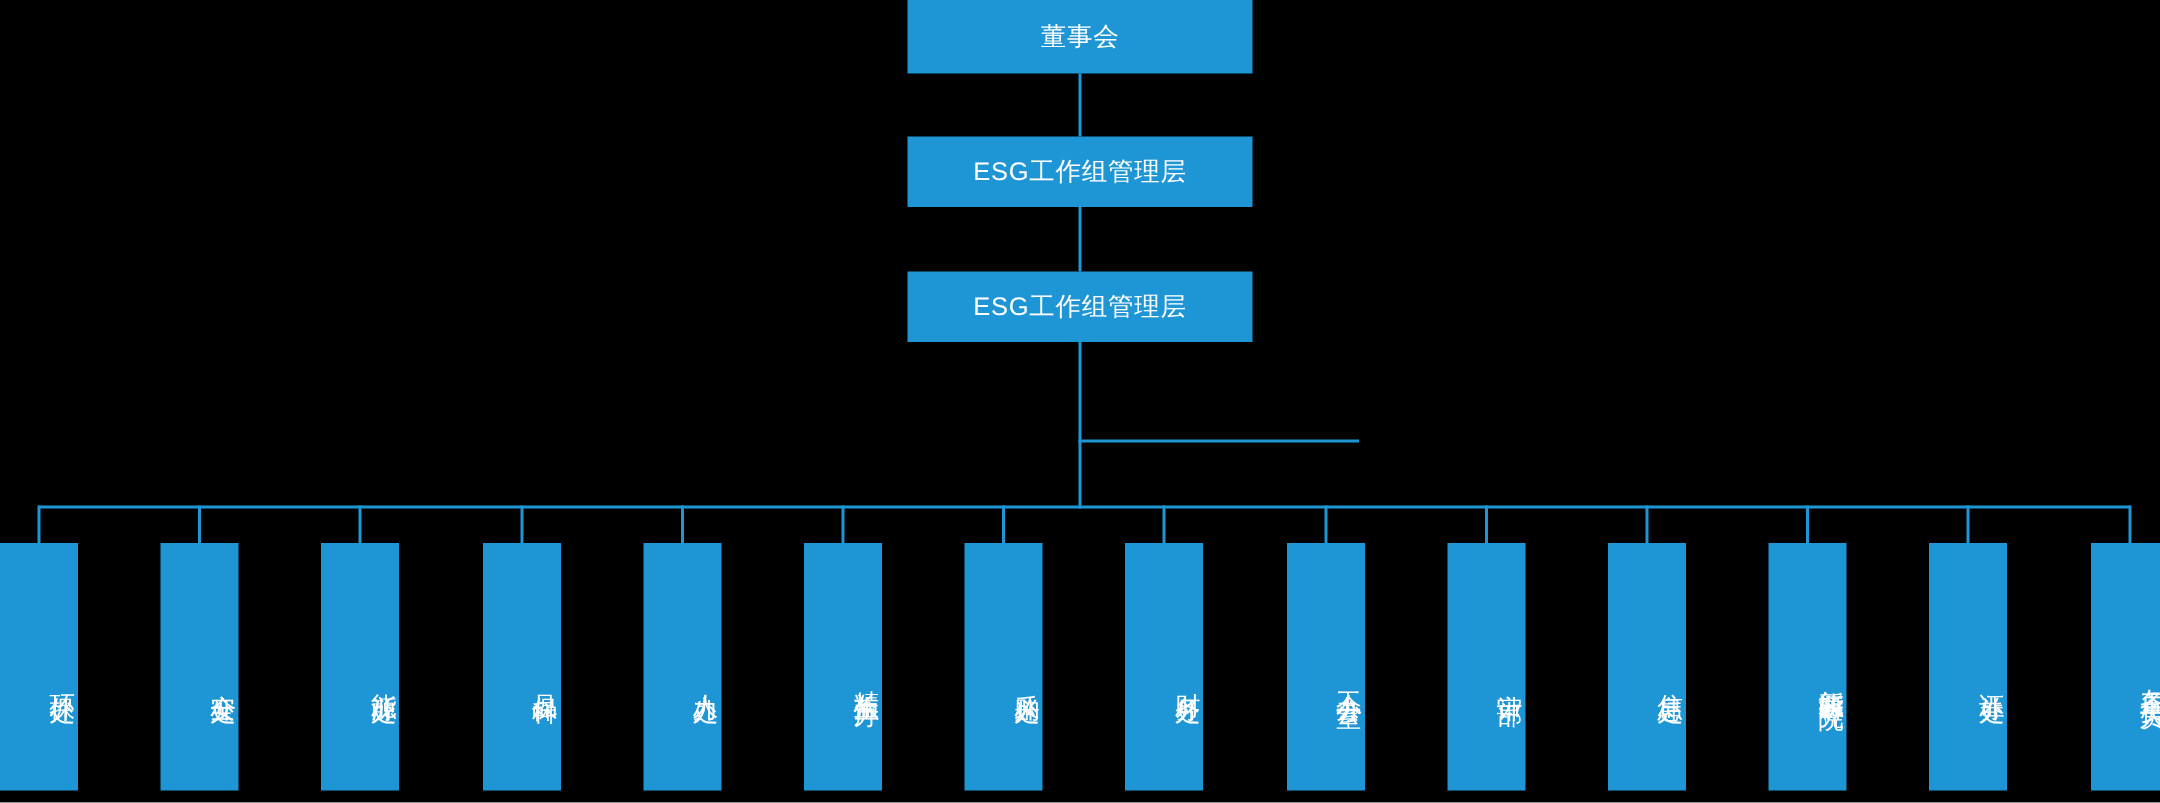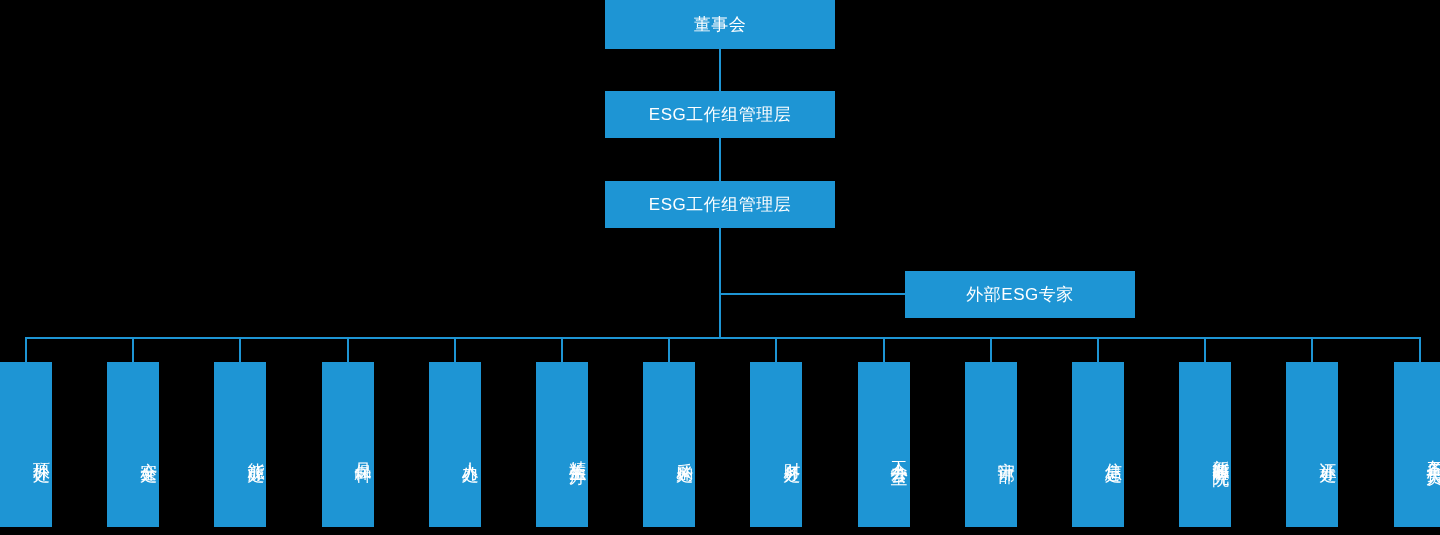--- a/index.html
+++ b/index.html
@@ -75,23 +75,20 @@
   <div class="conn conn-v" style="left:719px; top:138px; width:2px; height:43px;"></div>
 
   <div class="node node-h" style="left:605px; top:181px; width:230px; height:47px;">
     <span>ESG工作组管理层</span>
   </div>
 
   <div class="conn conn-v" style="left:719px; top:228px; width:2px; height:111px;"></div>
 
   <div class="conn conn-h" style="left:719px; top:293px; width:187px; height:2px;"></div>
 
-  <div class="node node-h" style="left:905px; top:271px; width:230px; height:47px;">
-    <span>外部ESG专家</span>
-  </div>
 
   <div id="dept-layer">
       <div class="conn conn-h" style="left: 26px; top: 337px; width: 1393.6px; height: 2px;"></div>
       <div class="conn conn-v" style="left: 25px; top: 337px; width: 2px; height: 25px;"></div>
       <div class="node node-v" style="left: 0px; top: 362px; width: 52px; height: 165px;">
         <span class="vtext">环保处</span>
       </div>
       <div class="conn conn-v" style="left: 132.2px; top: 337px; width: 2px; height: 25px;"></div>
       <div class="node node-v" style="left: 107.2px; top: 362px; width: 52px; height: 165px;">
         <span class="vtext">安全处</span>

